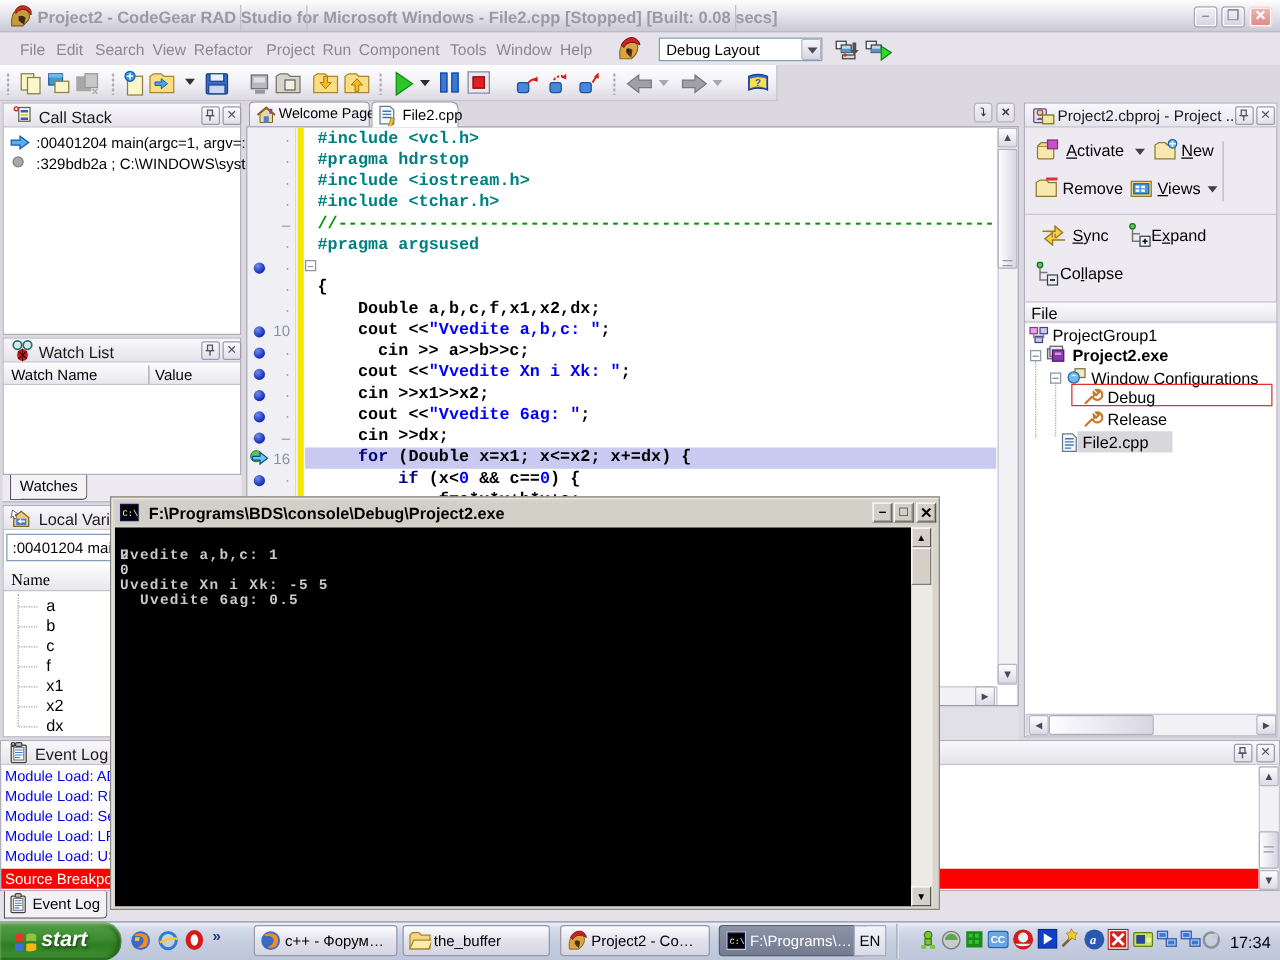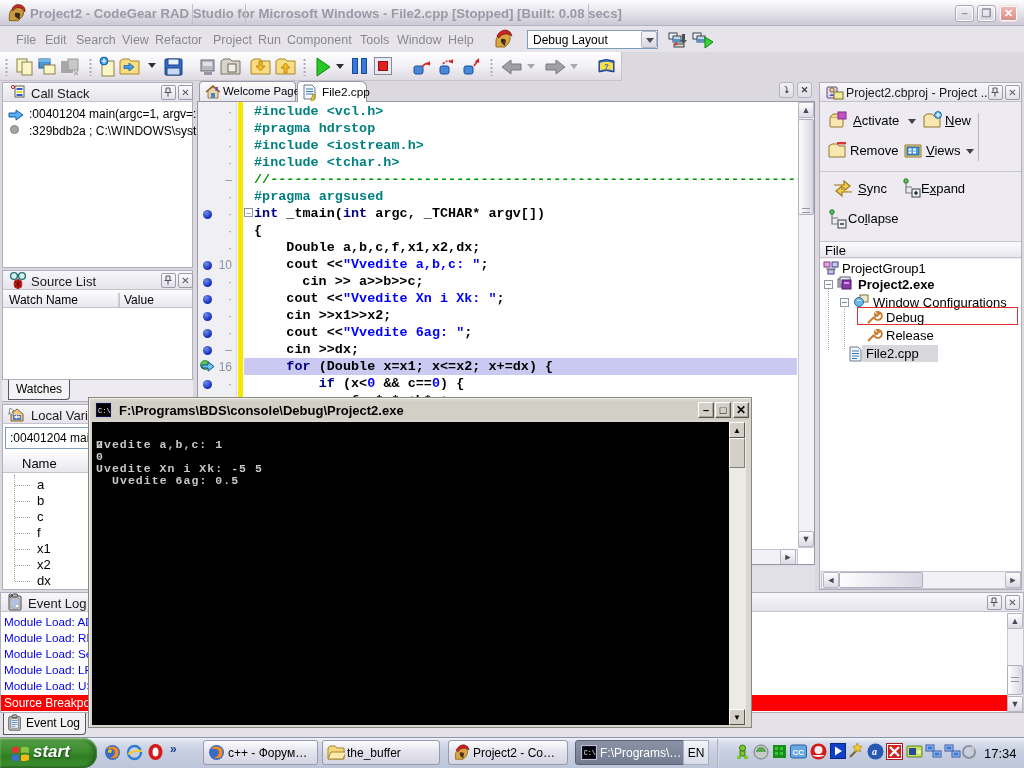--- a/index.html
+++ b/index.html
@@ -255,21 +255,21 @@
 <div class="panel" style="left:2px;top:270px;width:191px;height:110px;">
  <div class="phead">
   <svg style="position:absolute;left:5px;top:0px" width="20" height="19" viewBox="0 0 20 19">
    <circle cx="6" cy="5" r="3.4" fill="none" stroke="#207070" stroke-width="1.4"></circle>
    <circle cx="14" cy="5" r="3.4" fill="none" stroke="#207070" stroke-width="1.4"></circle>
    <circle cx="6" cy="5" r="2" fill="#C8F0E8"></circle>
    <circle cx="14" cy="5" r="2" fill="#C8F0E8"></circle>
    <ellipse cx="10" cy="13" rx="4.4" ry="4.8" fill="#C82018"></ellipse>
    <path d="M10 8 v10 M6.5 10 l7 6 M13.5 10 l-7 6" stroke="#500000" stroke-width="0.9"></path>
   </svg>
-  <span class="ptxt">Source List</span>
+  <span class="ptxt">Watch List</span>
   <span class="pbtn" style="left:158px;"><svg width="13" height="13" viewBox="0 0 13 13">
           <path d="M4 2 h4 v4.5 h-4 Z" fill="#E8E6EE" stroke="#55535F"></path>
           <path d="M2.5 6.5 h7 M6 6.5 v4" stroke="#55535F" stroke-width="1.1" fill="none"></path>
         </svg></span>
   <span class="pbtn" style="left:175px;">✕</span>
  </div>
  <div class="abs" style="left:0;top:20px;width:189px;height:17px;background:linear-gradient(#FBFBFC,#E9E7EE);border-bottom:1px solid #C5C2CE;">
    <span style="position:absolute;left:6px;top:2px;font-size:12px;">Watch Name</span>
    <span style="position:absolute;left:114px;top:0px;color:#B8B6C2;">|</span>
    <span style="position:absolute;left:121px;top:2px;font-size:12px;">Value</span>
@@ -286,21 +286,21 @@
     <path d="M5 9 h8 v5 H5 Z" fill="#4878D0"></path>
     <path d="M6 11 l3 -2 v1.3 h3 v1.4 h-3 v1.3 Z" fill="#fff"></path>
     <path d="M2 2 l4 3 -2 .8 1.5 2.4 -1.6 1 -1.5-2.5 -1.6 1.6 Z" fill="#fff" stroke="#404040" stroke-width="0.6"></path>
   </svg>
   <span class="ptxt">Local Variab</span>
  </div>
  <div class="abs" style="left:2px;top:22px;width:186px;height:22px;border:1px solid #7F9DB9;background:#fff;">
    <span style="position:absolute;left:4px;top:3px;font-size:12px;">:00401204 main</span>
  </div>
  <div class="abs" style="left:0;top:48px;width:189px;height:20px;background:linear-gradient(#FBFBFC,#E9E7EE);border-bottom:1px solid #C5C2CE;">
-   <span style="position:absolute;left:19px;top:3px;font-size:13px;">Name</span>
+   <span style="position:absolute;left:6px;top:3px;font-size:13px;font-family:Liberation Serif, serif;">Name</span>
  </div>
  <div class="abs" style="left:11px;top:70px;width:1px;height:106px;border-left:1px dotted #A0A0A0;"></div>
  <div class="abs lvrow" style="top:72px;">a</div>
  <div class="abs lvrow" style="top:88px;">b</div>
  <div class="abs lvrow" style="top:104px;">c</div>
  <div class="abs lvrow" style="top:120px;">f</div>
  <div class="abs lvrow" style="top:136px;">x1</div>
  <div class="abs lvrow" style="top:152px;">x2</div>
  <div class="abs lvrow" style="top:168px;">dx</div>
  <div class="abs lvd" style="top:80px;"></div>
@@ -371,21 +371,20 @@
     <path d="M2 6 h6 V2.8 L14 7.5 8 12.2 V9 H2 Z" fill="#6EC8F0" stroke="#104A90" stroke-width="1"></path>
   </svg>
 
   <div class="abs" style="left:46px;top:256px;width:553px;height:17px;background:#C9C9F1;"></div>
   <div class="codeline" style="top:2px;left:56px;"><span class="pp">#include &lt;vcl.h&gt;</span></div>
   <div class="codeline" style="top:19px;left:56px;"><span class="pp">#pragma hdrstop</span></div>
   <div class="codeline" style="top:36px;left:56px;"><span class="pp">#include &lt;iostream.h&gt;</span></div>
   <div class="codeline" style="top:53px;left:56px;"><span class="pp">#include &lt;tchar.h&gt;</span></div>
   <div class="codeline" style="top:70px;left:56px;"><span class="cm">//---------------------------------------------------------------------------</span></div>
   <div class="codeline" style="top:87px;left:56px;"><span class="pp">#pragma argsused</span></div>
-  <div class="codeline" style="top:104px;left:56px;"><span class="kw">int</span><span> _tmain(</span><span class="kw">int</span><span> argc, _TCHAR* argv[])</span></div>
   <div class="codeline" style="top:121px;left:56px;"><span>{</span></div>
   <div class="codeline" style="top:138px;left:56px;"><span>    Double a,b,c,f,x1,x2,dx;</span></div>
   <div class="codeline" style="top:155px;left:56px;"><span>    cout &lt;&lt;</span><span class="str">"Vvedite a,b,c: "</span><span>;</span></div>
   <div class="codeline" style="top:172px;left:72px;"><span>    cin &gt;&gt; a&gt;&gt;b&gt;&gt;c;</span></div>
   <div class="codeline" style="top:189px;left:56px;"><span>    cout &lt;&lt;</span><span class="str">"Vvedite Xn i Xk: "</span><span>;</span></div>
   <div class="codeline" style="top:206px;left:56px;"><span>    cin &gt;&gt;x1&gt;&gt;x2;</span></div>
   <div class="codeline" style="top:223px;left:56px;"><span>    cout &lt;&lt;</span><span class="str">"Vvedite 6ag: "</span><span>;</span></div>
   <div class="codeline" style="top:240px;left:56px;"><span>    cin &gt;&gt;dx;</span></div>
   <div class="codeline" style="top:257px;left:56px;"><span>    </span><span class="kw">for</span><span> (Double x=x1; x&lt;=x2; x+=dx) {</span></div>
   <div class="codeline" style="top:274px;left:56px;"><span>        </span><span class="kw">if</span><span> (x&lt;</span><span class="num">0</span><span> &amp;&amp; c==</span><span class="num">0</span><span>) {</span></div>

